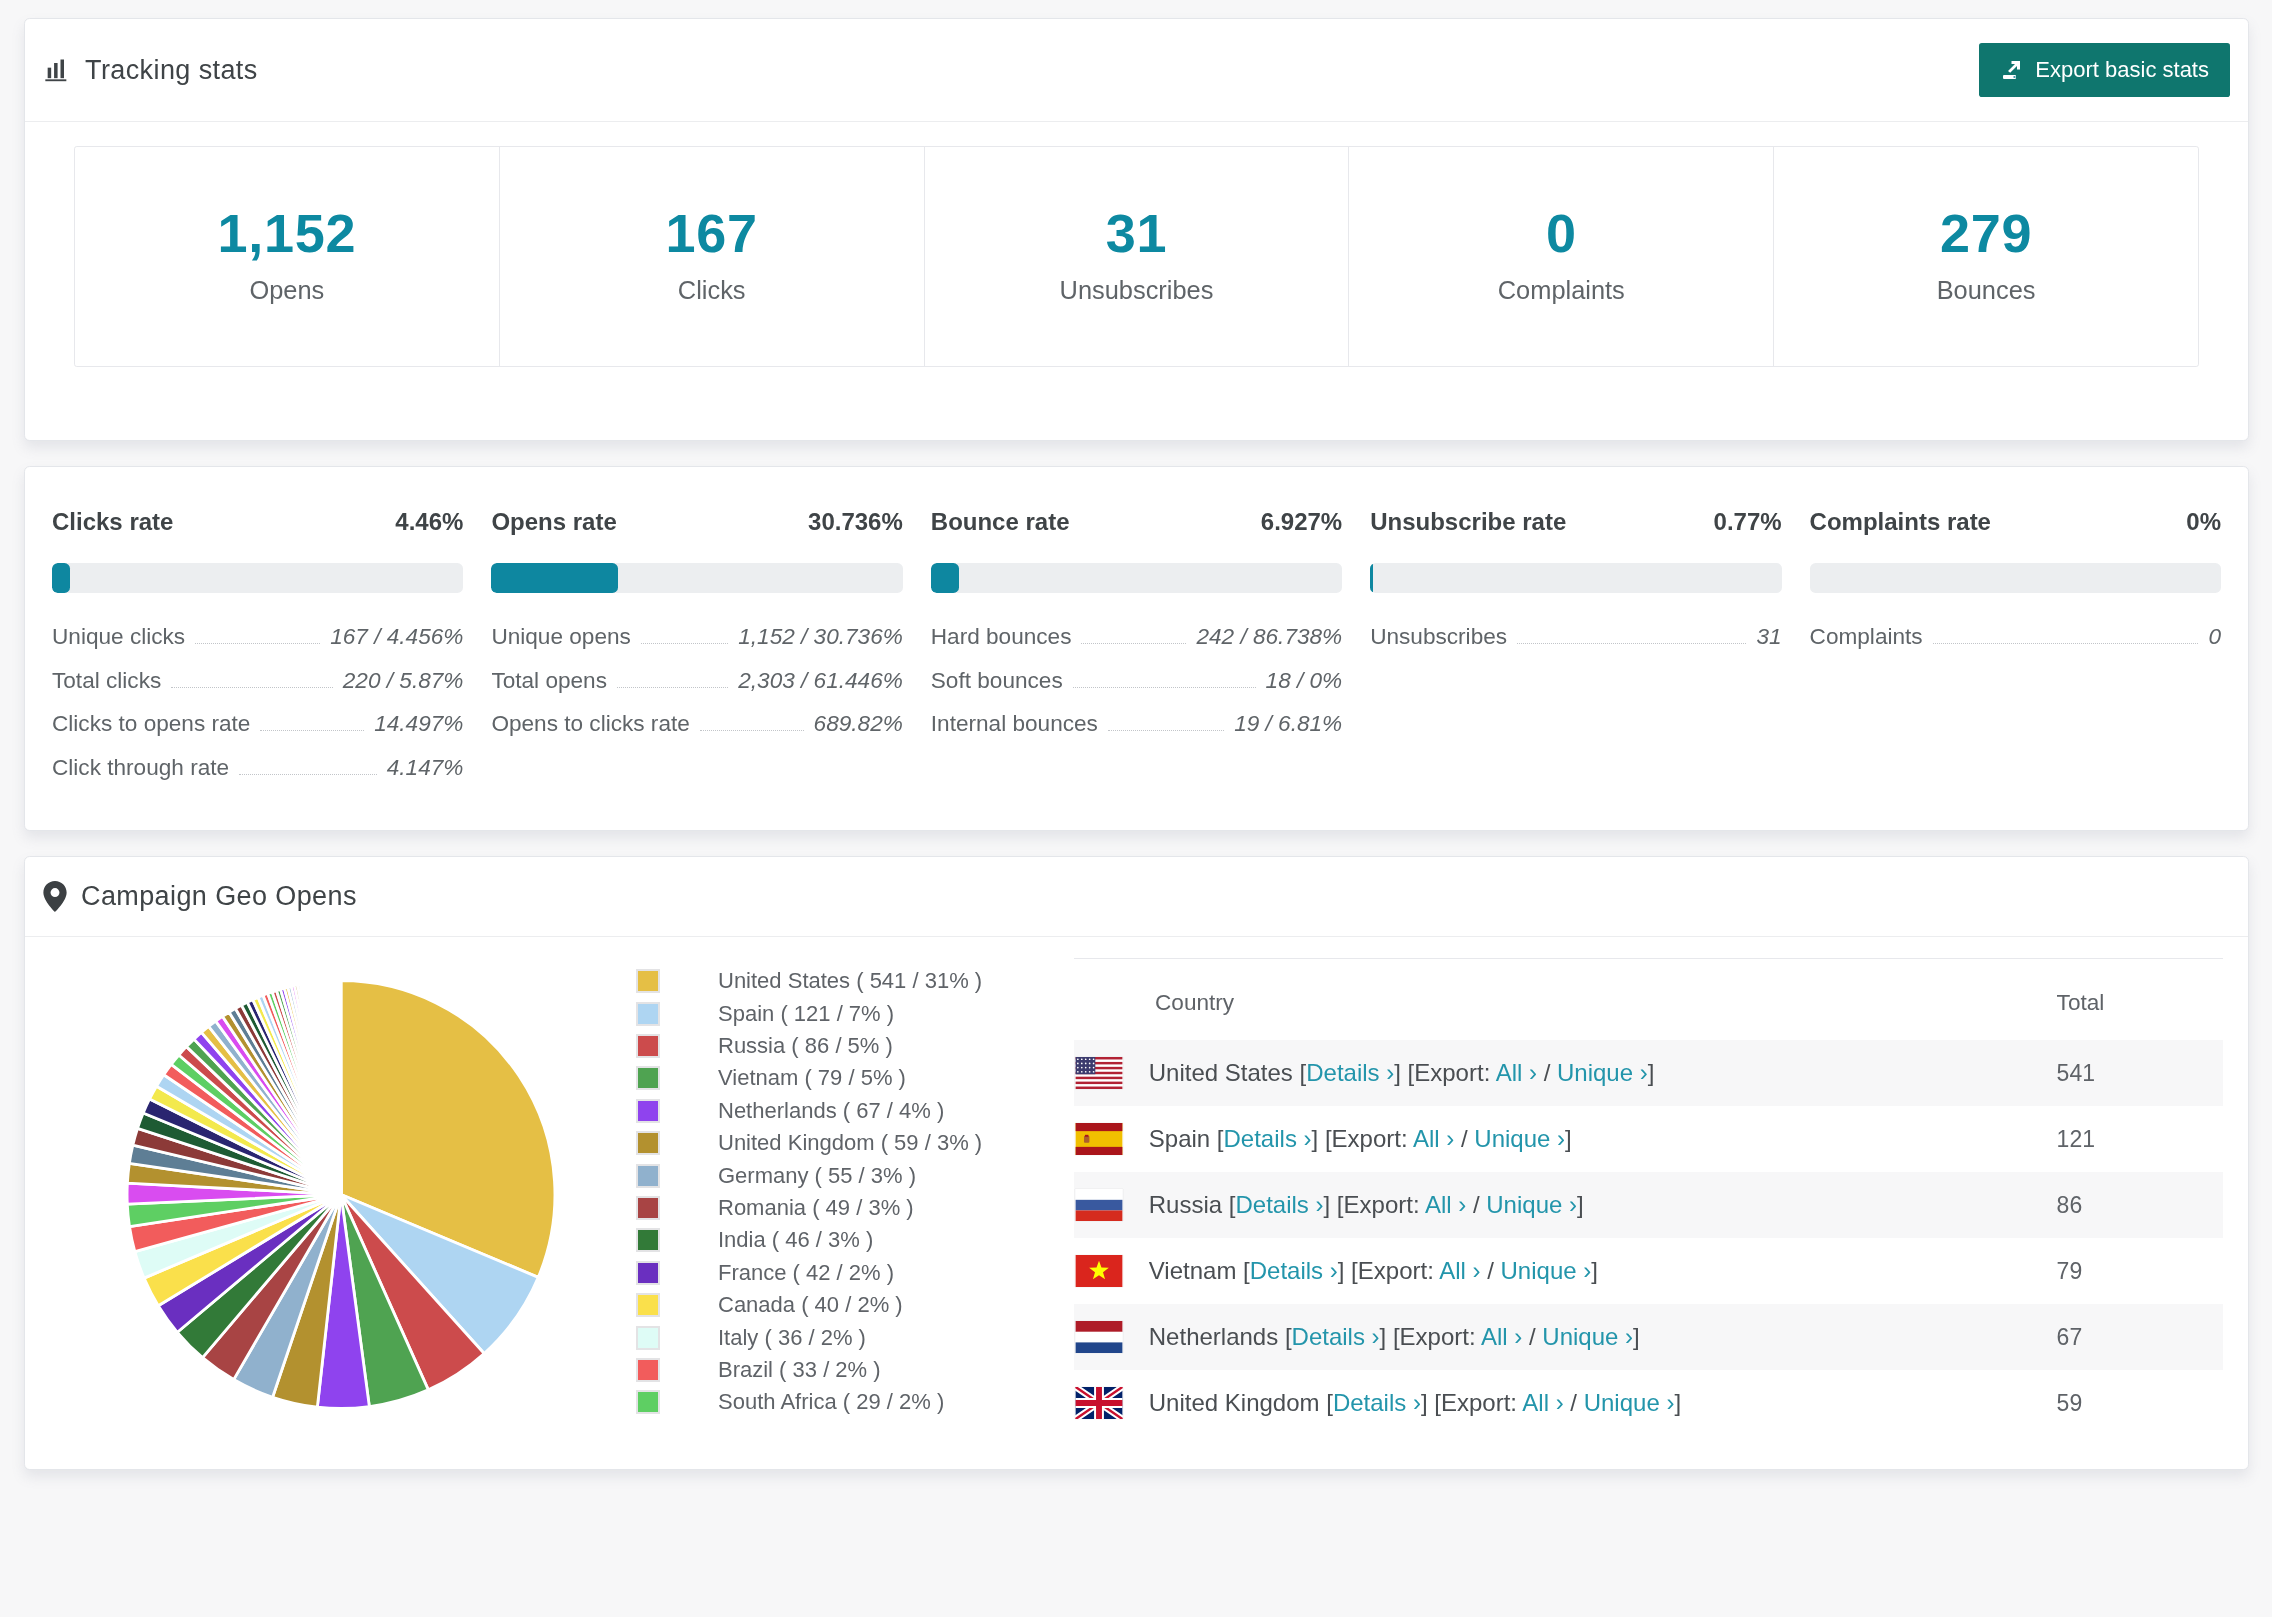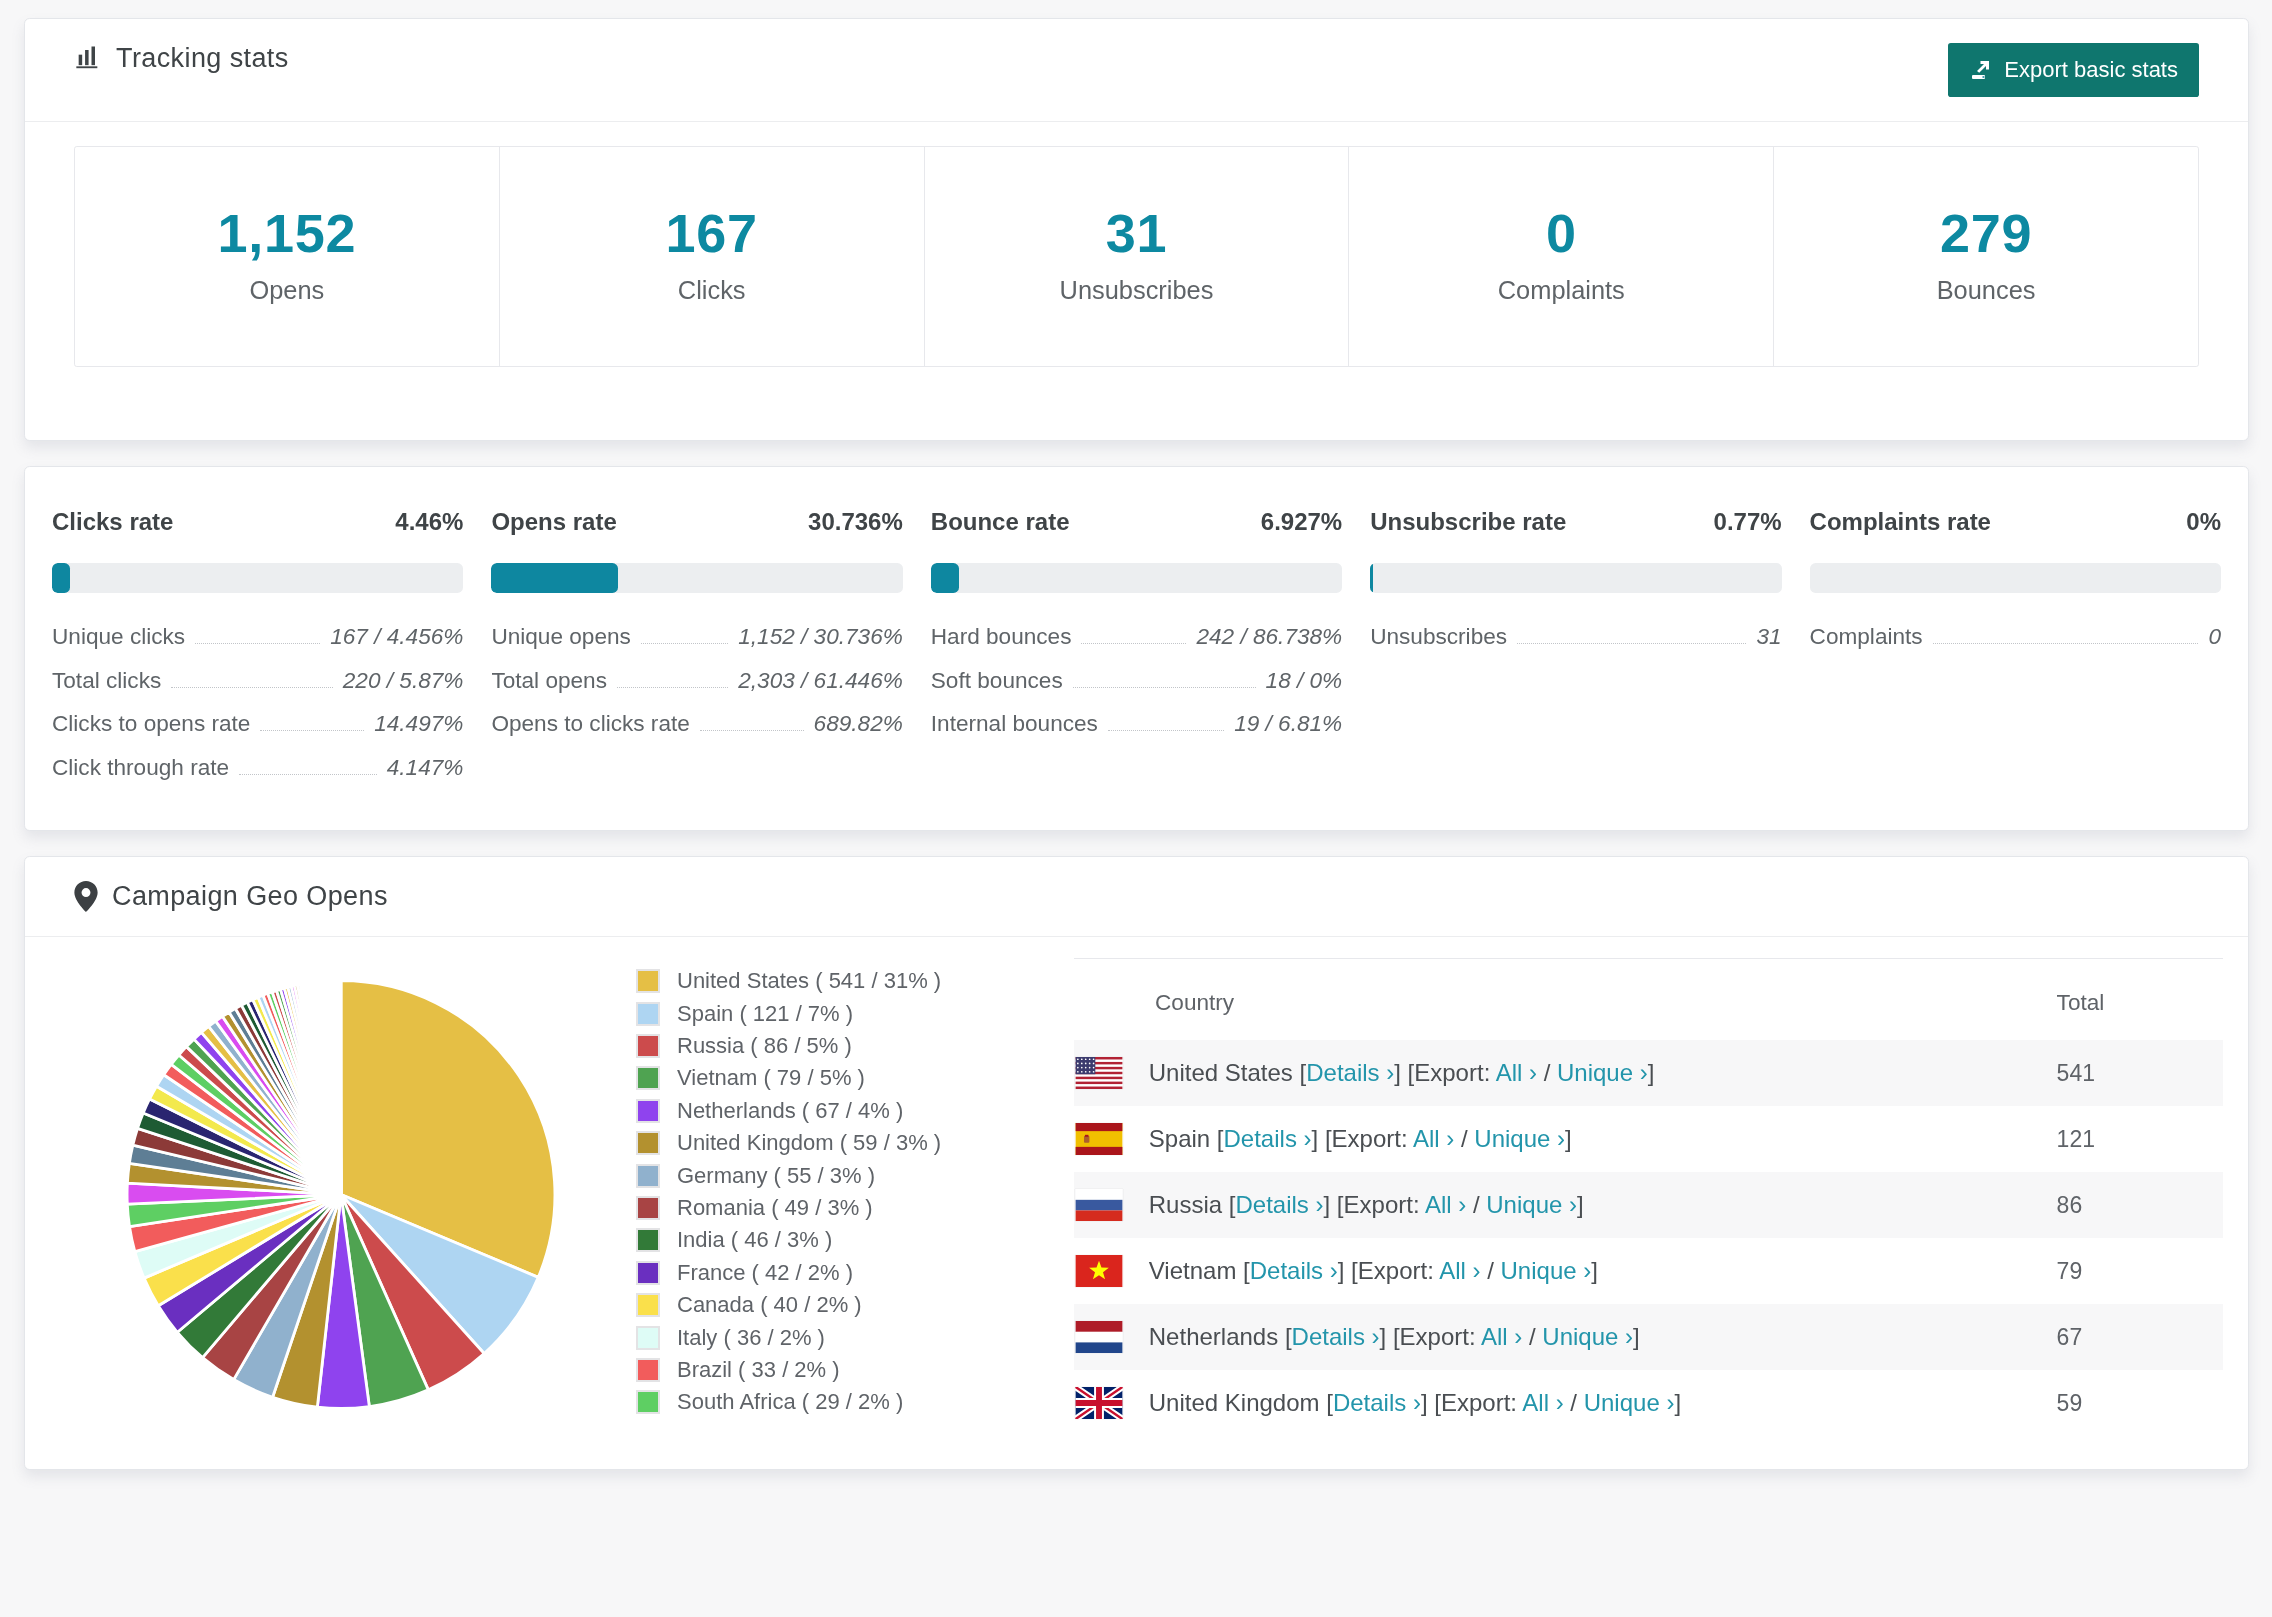--- a/index.html
+++ b/index.html
@@ -12,22 +12,22 @@
   .page { padding: 18.4px 24px 0; }
   .card {
     background: #ffffff;
     border: 0.7px solid #e4e6ea;
     border-radius: 5.6px;
     box-shadow: 0 7px 12.7px rgba(110,120,140,.14);
     margin-bottom: 25.4px;
   }
   
   .card-header {
-    display: flex; align-items: flex-start;
-    padding: 24px 49px;
+    display: flex; align-items: center;
+    padding: 24px 18px;
     border-bottom: 0.7px solid #ecedef;
   }
   .hdr-icon { display: inline-flex; margin-right: 14px; }
   .hdr-title { font-size: 27px; color: #3f4447; letter-spacing: 0.4px; flex: 1; }
   .export-btn {
     display: inline-flex; align-items: center; gap: 11.3px;
     background: #0f766e; color: #fff; border: none; cursor: pointer;
     font-family: inherit; font-size: 22px; padding: 14px 21px;
     border-radius: 2.8px;
   }
@@ -62,21 +62,21 @@
   .rate-rows { margin-top: 31px; }
   .rate-row { display: flex; align-items: baseline; margin-top: 17.6px; font-size: 22.6px; color: #5f6468; }
   .rate-row .lbl { white-space: nowrap; }
   .rate-row .dots { flex: 1; border-bottom: 1.4px dotted #c2c5c9; margin: 0 10px 5.6px; }
   .rate-row .val { white-space: nowrap; font-style: italic; }
   
   .geo-card { height: 614px; overflow: hidden; margin-bottom: 0; }
   .geo-content { display: flex; align-items: flex-start; }
   .pie-wrap { flex: none; width: 543px; padding: 21px 0 0 90px; }
   .legend { flex: none; width: 438px; list-style: none; margin: 31px 0 0 68px; }
-  .legend-item { display: flex; align-items: center; margin-bottom: 6.4px; cursor: pointer; }
+  .legend-item { display: flex; align-items: center; margin-bottom: 6.4px; cursor: pointer; gap: 41px; }
   .legend-swatch {
     width: 24px; height: 24px; flex: none;
     border: 2.1px solid #e3e3e5; margin-right: 17px;
   }
   .legend-label { font-size: 22px; color: #5f6368; }
   
   .geo-table { flex: 1; min-width: 0; margin: 21px 25.4px 0 0; border-top: 0.7px solid #e7e8ec; }
   .t-head { display: flex; padding: 31px 0 24px; }
   .t-head .c-country { flex: 1; padding-left: 81px; font-size: 22.6px; color: #5f6368; }
   .t-head .c-total { width: 166px; font-size: 22.6px; color: #5f6368; }

